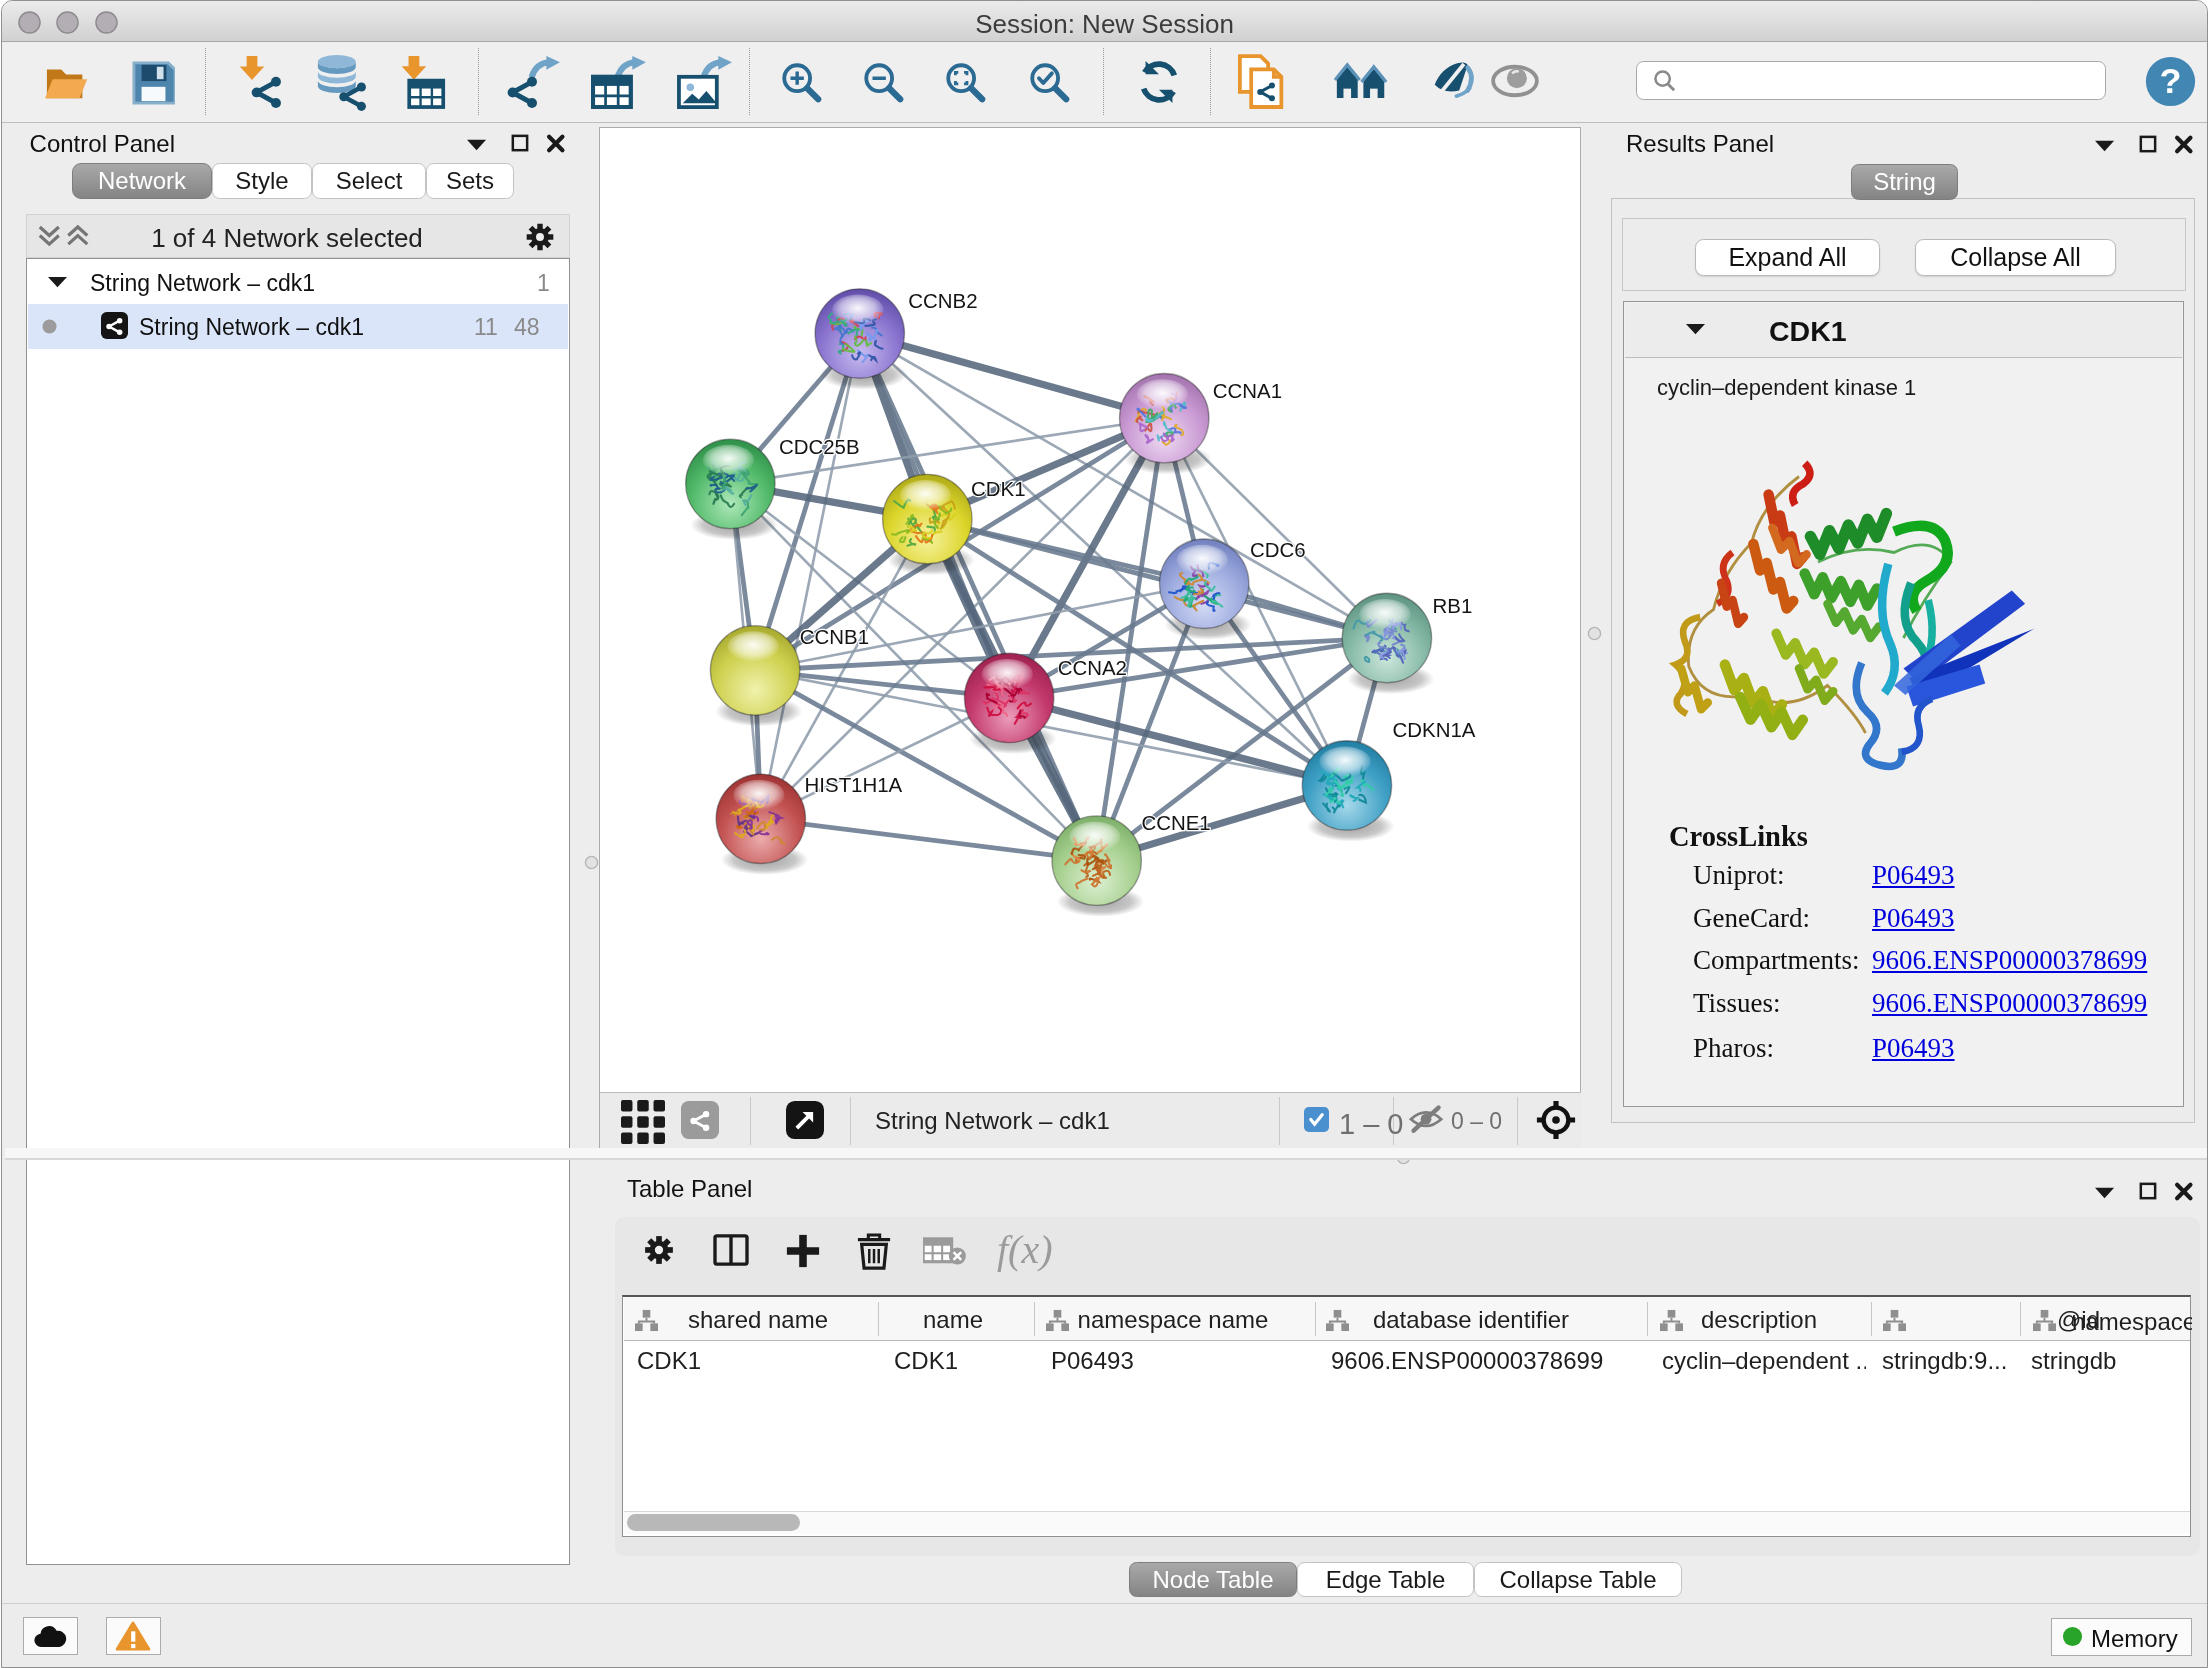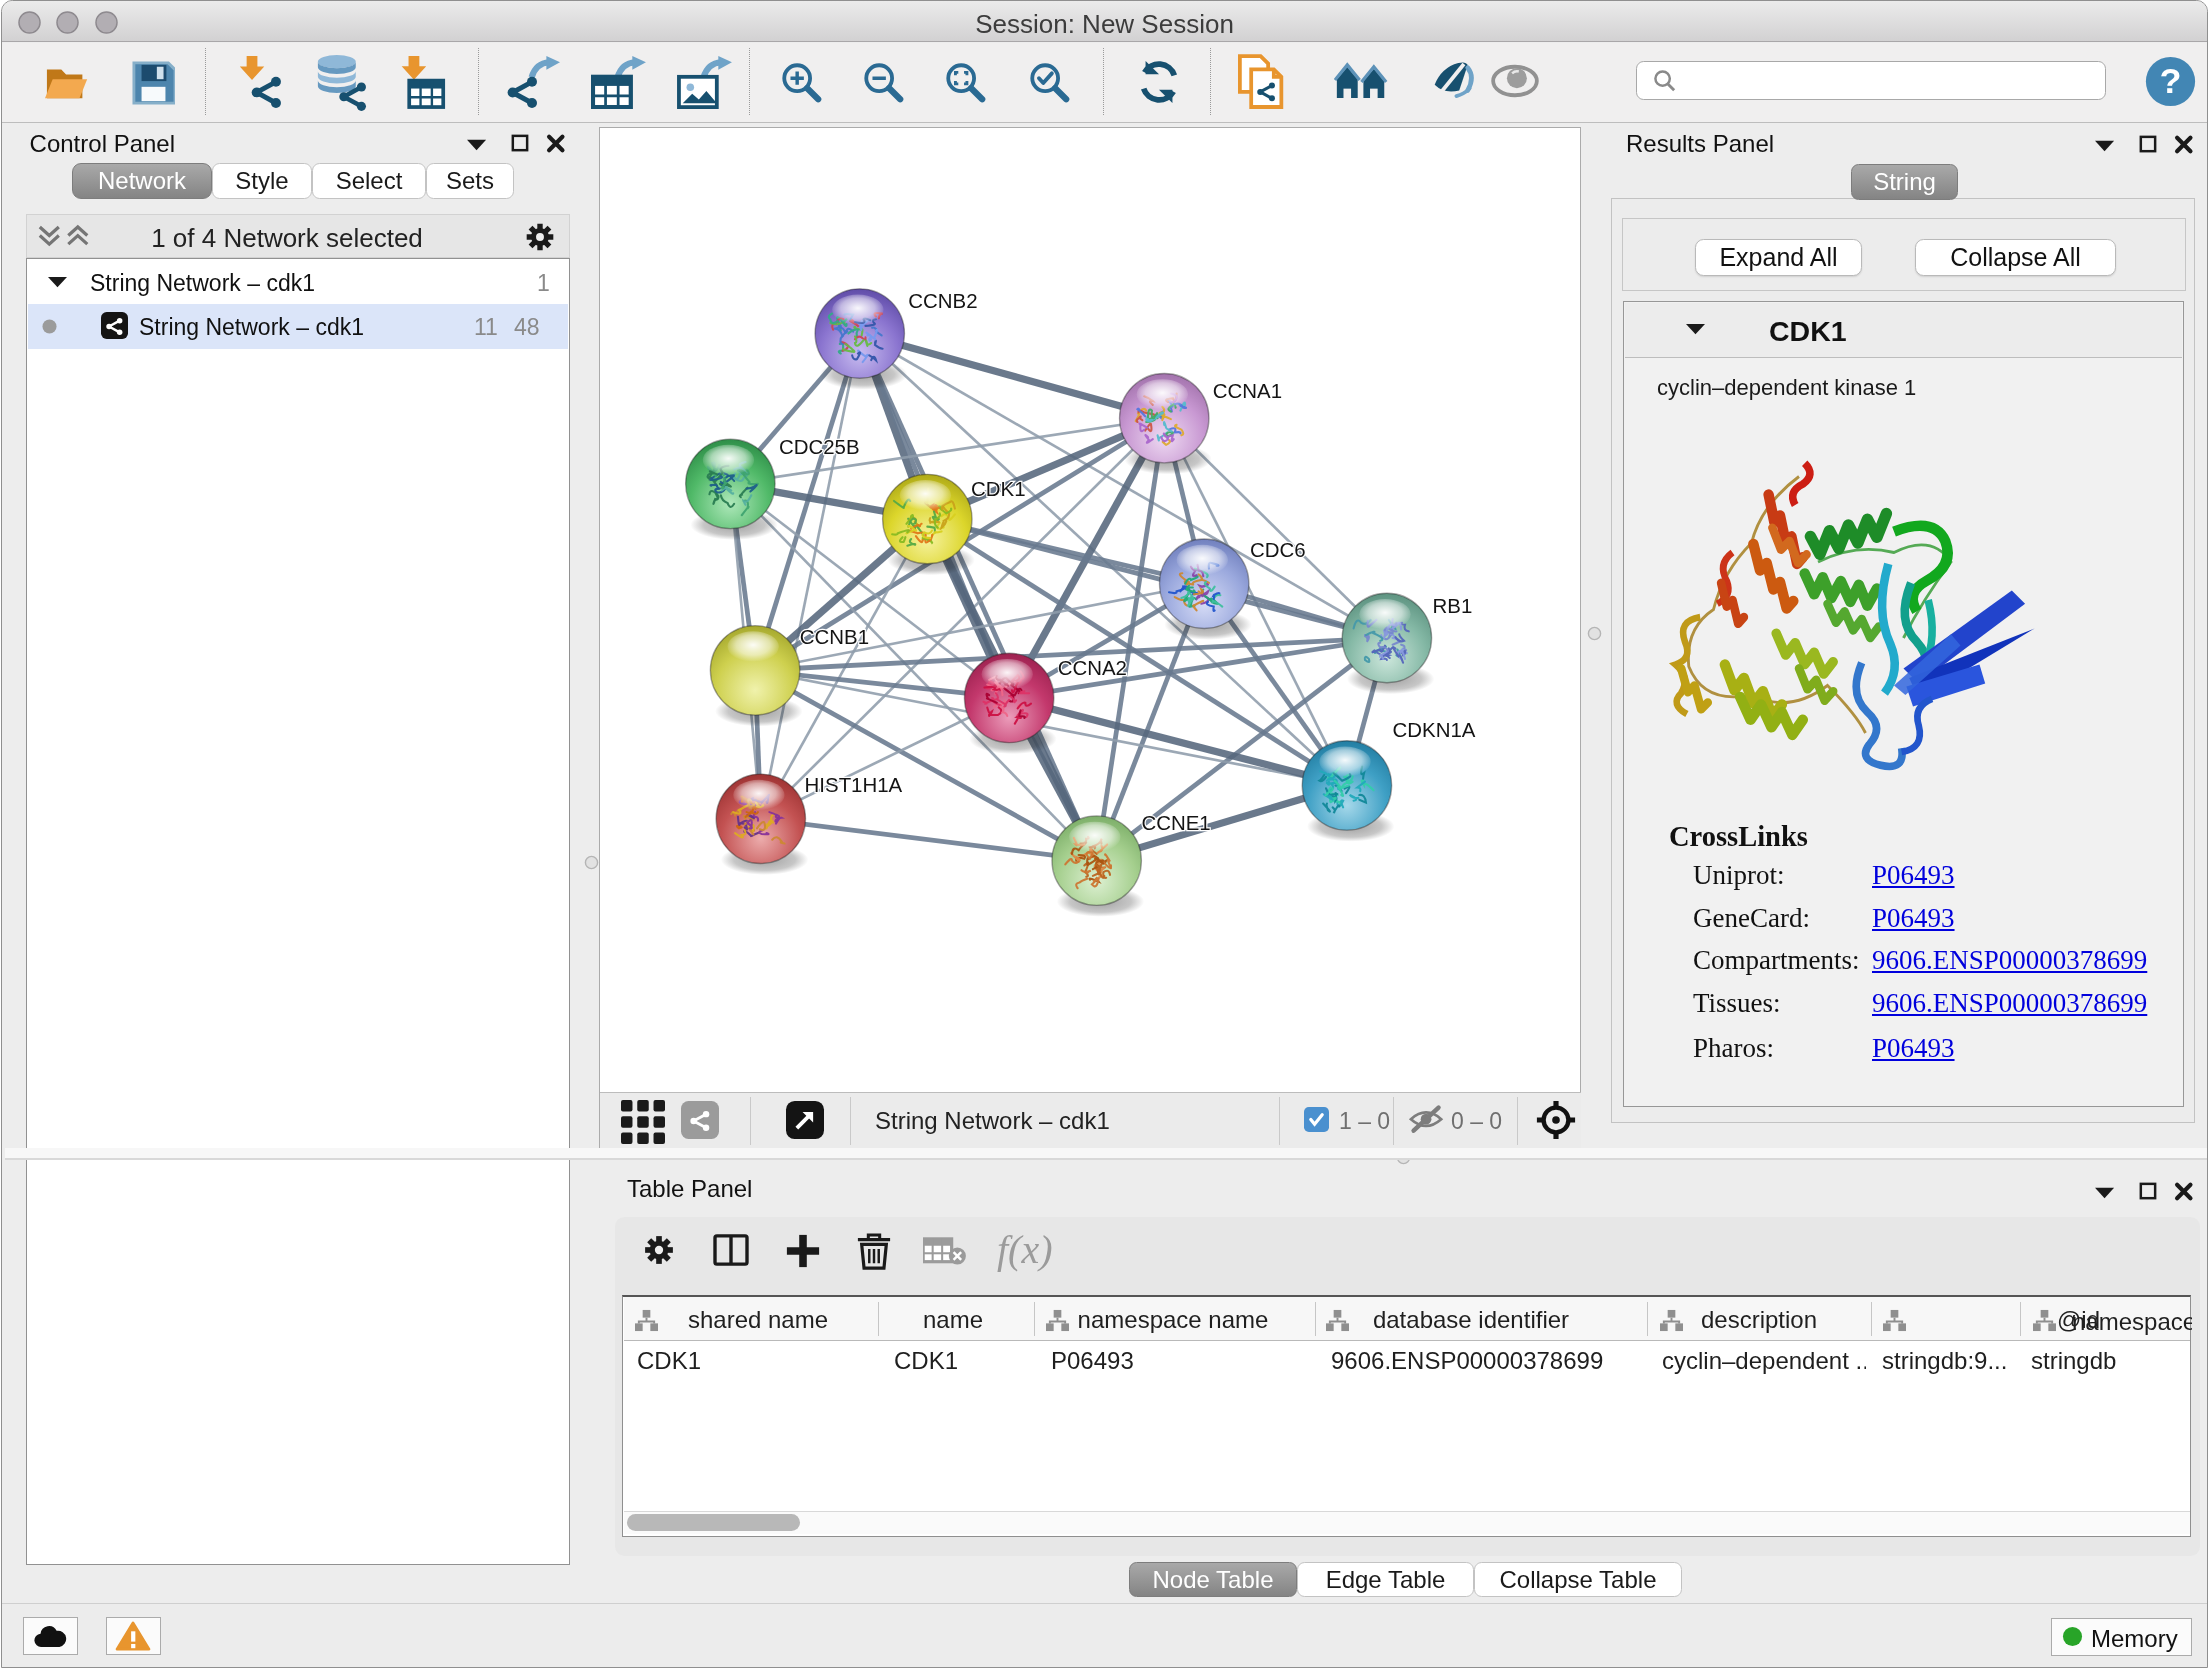--- a/index.html
+++ b/index.html
@@ -710,21 +710,21 @@
     <div class="abs" style="left:784px;top:1100px;width:38px;height:38px;background:#141414;border-radius:8.6px"></div>
     <svg style="position:absolute;left:791px;top:1108px;" width="23" height="23" viewBox="0 0 24 24">
       <line x1="4" y1="20" x2="17" y2="7" stroke="#fff" stroke-width="4"></line>
       <path d="M10 3 h11 v11 z" fill="#fff"></path>
     </svg>
     <div class="abs" style="left:873px;top:1106px;font-size:24px;color:#222">String Network – cdk1</div>
     <div class="abs" style="left:1302px;top:1106px;width:25px;height:25px;background:#4a90cf;border-radius:4.8px"></div>
     <svg style="position:absolute;left:1305px;top:1109px;" width="19" height="19" viewBox="0 0 20 20">
       <path d="M4 10 l4 5 l8 -10" fill="none" stroke="#fff" stroke-width="3.4" stroke-linecap="round"></path>
     </svg>
-    <div class="abs" style="left:1337px;top:1107px;font-size:23px;color:#6f6f6f">1 – 0</div>
+    <div class="abs" style="left:1337px;top:1107px;font-size:29px;color:#6f6f6f">1 – 0</div>
     <svg style="position:absolute;left:1406px;top:1103px;" width="38" height="30" viewBox="0 0 40 32">
       <g transform="scale(0.95)">
         <path d="M3 17 Q 20 2 37 17 Q 20 32 3 17 z" fill="none" stroke="#7d7d7d" stroke-width="3"></path>
         <circle cx="20" cy="17" r="6" fill="#7d7d7d"></circle>
         <line x1="6" y1="30" x2="34" y2="4" stroke="#7d7d7d" stroke-width="5" stroke-linecap="round"></line>
       </g>
     </svg>
     <div class="abs" style="left:1449px;top:1107px;font-size:23px;color:#6f6f6f">0 – 0</div>
     <svg style="position:absolute;left:1533px;top:1098px;" width="42" height="42" viewBox="0 0 44 44">
       <circle cx="22" cy="22" r="13" fill="none" stroke="#111" stroke-width="4.6"></circle>
@@ -733,21 +733,21 @@
     </svg>
     <div class="abs ptitle" style="left:1624px;top:129px">Results Panel</div>
     <svg style="position:absolute;left:2093px;top:133px" width="105" height="21" viewBox="0 0 110 22">
       <path d="M0 7 h20 l-10 11 z" fill="#1a1a1a"></path>
       <rect x="48" y="3" width="15" height="15" fill="none" stroke="#1a1a1a" stroke-width="2.6"></rect>
       <path d="M86 4 L100 18 M100 4 L86 18" stroke="#1a1a1a" stroke-width="4.4" stroke-linecap="round"></path>
     </svg>
     <div class="abs" style="left:1609px;top:197px;width:584px;height:925px;background:#ececec;border:1px solid #c2c2c2"></div>
     <div class="tab tabsel" style="left:1849px;top:163px;width:107px;height:36px;border-radius:7.6px">String</div>
     <div class="abs" style="left:1620px;top:217px;width:564px;height:73px;background:#ececec;border:1px solid #c6c6c6"></div>
-    <div class="btn" style="left:1693px;top:238px;width:167px;height:37px">Expand All</div>
+    <div class="btn" style="left:1693px;top:238px;width:185px;height:37px">Expand All</div>
     <div class="btn" style="left:1913px;top:238px;width:201px;height:37px">Collapse All</div>
     <div class="abs" style="left:1621px;top:300px;width:561px;height:806px;background:#f1f1f1;border:1.9px solid #979797"></div>
     <div class="abs" style="left:1623px;top:302px;width:557px;height:55px;background:#ececec;border-bottom:1px solid #bdbdbd"></div>
     <svg class="abs" style="left:1683px;top:321px" width="21" height="13.3" viewBox="0 0 22 14">
       <path d="M1 2 h20 l-10 11 z" fill="#1a1a1a"></path>
     </svg>
     <div class="abs" style="left:1767px;top:314px;font-size:28.5px;font-weight:bold;color:#111">CDK1</div>
     <div class="abs" style="left:1655px;top:374px;font-size:22px;color:#1a1a1a">cyclin–dependent kinase 1</div>
     <svg class="abs" style="left:1664px;top:447px" width="380" height="323" viewBox="0 0 400 340">
       <path d="M140 30 Q100 60 90 100 Q60 130 50 170 Q20 190 24 230 Q40 270 90 260 Q130 280 170 250 Q200 280 210 300" fill="none" stroke="#b09040" stroke-width="3"></path>

